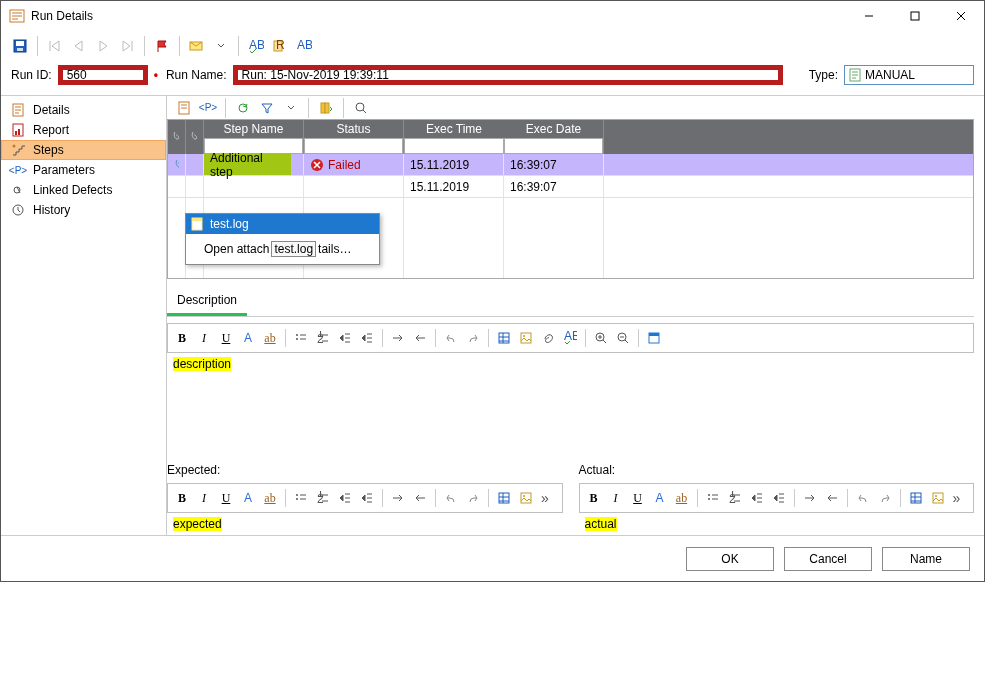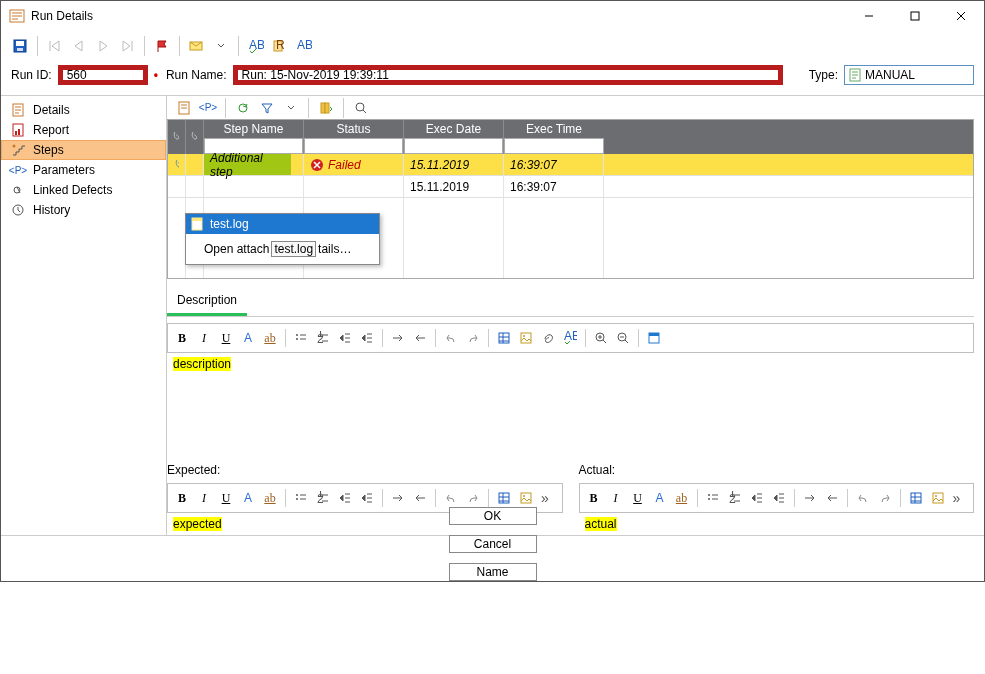--- a/index.html
+++ b/index.html
@@ -36,21 +36,21 @@
 .grid-h-label { flex:1; display:flex; align-items:center; justify-content:center; height:18px; }
 .grid-h-filter { height:16px; background:#fff; border:1px solid #aaa; margin:0; }
 .grid-c-clip { width: 18px; border-right:1px solid #8a8c8f; background:#6b6d70; display:flex; align-items:center; justify-content:center; color:#bfc2c6; }
 .grid-c-clip2 { width: 18px; border-right:1px solid #8a8c8f; background:#6b6d70; display:flex; align-items:center; justify-content:center; color:#bfc2c6; }
 .grid-c-step { width: 100px; border-right:1px solid #8a8c8f; }
 .grid-c-status { width: 100px; border-right:1px solid #8a8c8f; }
 .grid-c-date { width: 100px; border-right:1px solid #8a8c8f; }
 .grid-c-time { width: 100px; }
 .grid-row { display:flex; height:22px; border-bottom:1px solid #e0e0e0; align-items:stretch; }
 .grid-row .cell { display:flex; align-items:center; padding: 0 6px; border-right:1px solid #e4e4e4; }
-.grid-row.sel { background: #fde047; font-style: italic; }
+.grid-row.sel { background: #c4b5fd; }
 .grid-row.sel .step-cell-inner { background: #a1c613; display:flex; align-items:center; width:100%; height:100%; padding:0 6px; margin:0 -6px; }
 .cell-clip { width:18px; justify-content:center; padding:0; }
 .cell-clip2 { width:18px; justify-content:center; padding:0; color:#5a8fc0; }
 .cell-step { width:100px; }
 .cell-status { width:100px; gap:4px; }
 .cell-date { width:100px; }
 .cell-time { width:100px; }
 .status-fail { color:#b00; }
 .grid-blank { height:80px; background:#fff; display:flex; }
 .grid-blank .bcell { border-right:1px solid #e4e4e4; }
@@ -76,21 +76,21 @@
 .rte-chev { width:14px; font-size:14px; color:#555; display:flex; align-items:center; justify-content:center; }
 .rte-sep { width:1px; height:18px; background:#ccc; margin:0 3px; }
 .rte-body { min-height: 20px; padding: 4px 6px; }
 .rte-body.tall { min-height: 110px; }
 .hl-yellow { background:#ffff00; }
 
 .two-col { display:flex; gap:16px; }
 .col { flex:1; }
 .col-label { margin-bottom:2px; }
 
-.footer { height:46px; border-top:1px solid #ccc; display:flex; align-items:center; justify-content:flex-end; padding:0 14px; gap:10px;flex-direction:column; }
+.footer { height:46px; border-top:1px solid #ccc; display:flex; align-items:center; justify-content:flex-end; padding:0 14px; gap:10px; }
 .footer button { width:88px; height:24px; background:#fff; border:1px solid #888; }
 
 svg { display:block; }
 </style>
 </head>
 <body>
 
 <div class="window">
 
   <div class="titlebar">
@@ -317,26 +317,26 @@
               </svg>
             </div>
           <div class="grid-h grid-c-step">
               <div class="grid-h-label">Step Name</div>
               <input class="grid-h-filter" style="">
             </div>
           <div class="grid-h grid-c-status">
               <div class="grid-h-label">Status</div>
               <input class="grid-h-filter" style="">
             </div>
+          <div class="grid-h grid-c-time">
+              <div class="grid-h-label">Exec Time</div>
+              <input class="grid-h-filter" style="">
+            </div>
           <div class="grid-h grid-c-date">
               <div class="grid-h-label">Exec Date</div>
-              <input class="grid-h-filter" style="">
-            </div>
-          <div class="grid-h grid-c-time">
-              <div class="grid-h-label">Exec Time</div>
               <input class="grid-h-filter" style="">
             </div>
         </div>
 
         <div class="grid-row sel">
           <div class="cell cell-clip">
               <svg width="10" height="14">
                 <path d="M3 2c-2 2 0 8 3 7 2-1-1-5-2-4" fill="none" stroke="#5a8fc0"></path>
               </svg>
             </div>

